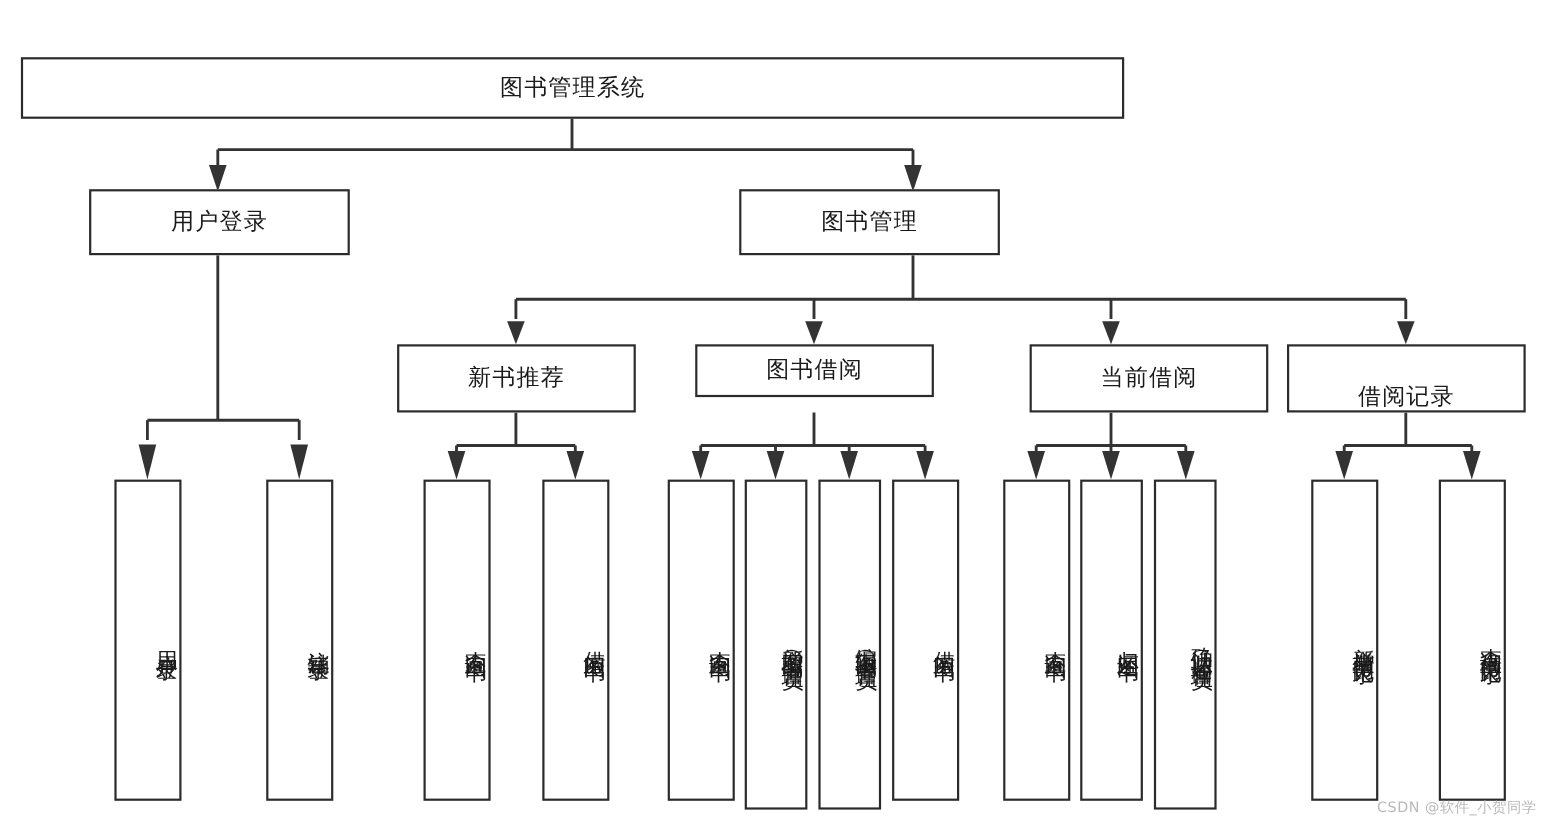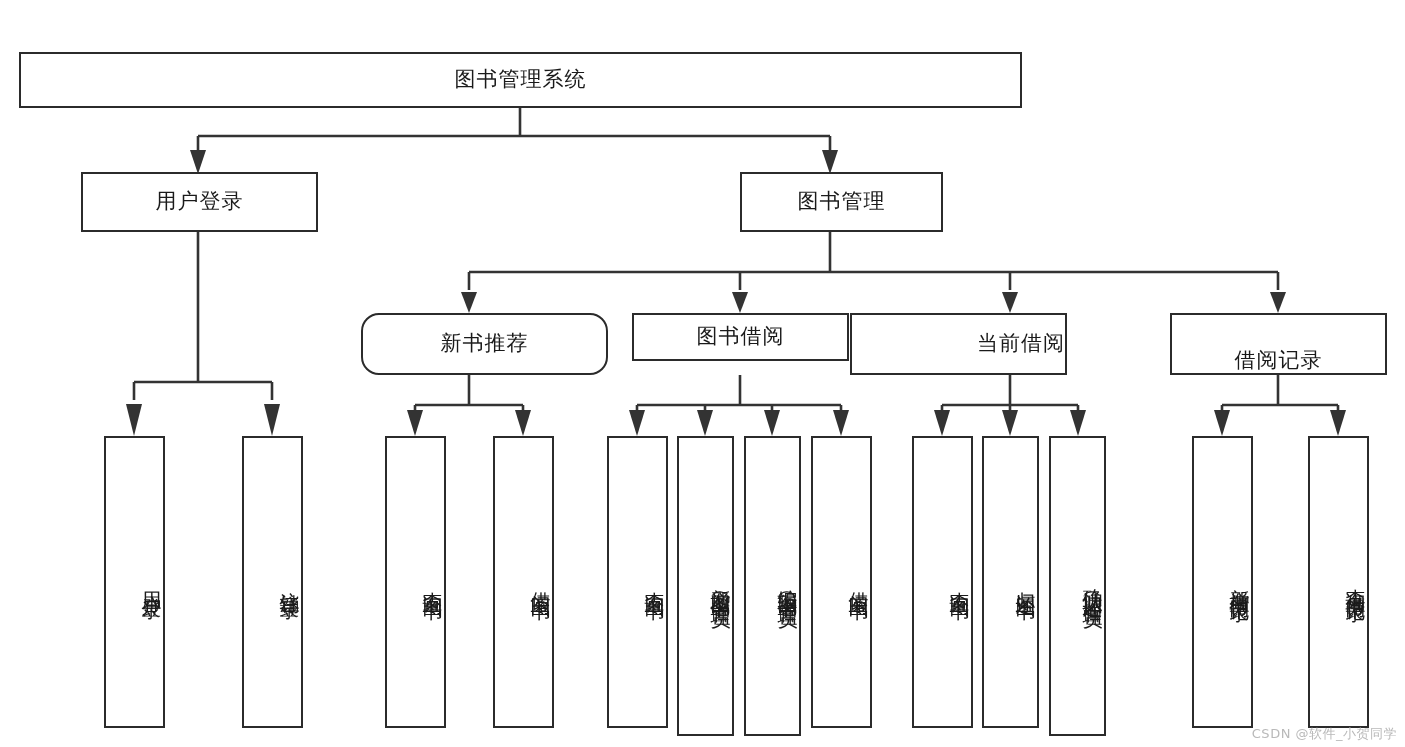--- a/index.html
+++ b/index.html
@@ -154,33 +154,33 @@
   </svg>
 
   <div class="node horiz root" style="left:19px; top:12px; width:1003px; height:56px;margin-top:40px;">
     <span>图书管理系统</span>
   </div>
 
   <div class="node horiz" style="left:81px; top:172px; width:237px; height:60px;">
     <span>用户登录</span>
   </div>
 
-  <div class="node horiz" style="left:740px; top:172px; width:203px; height:60px;">
+  <div class="node horiz" style="left:672px; top:172px; width:237px; height:60px;">
     <span>图书管理</span>
   </div>
 
-  <div class="node horiz" style="left:361px; top:313px; width:247px; height:62px;border-radius:18px;">
+  <div class="node horiz" style="left:361px; top:313px; width:217px; height:62px;">
     <span>新书推荐</span>
   </div>
 
   <div class="node horiz" style="left:632px; top:313px; width:217px; height:48px;">
     <span>图书借阅</span>
   </div>
 
-  <div class="node horiz" style="left:850px; top:313px; width:217px; height:62px;justify-content:flex-end;">
+  <div class="node horiz" style="left:936px; top:313px; width:217px; height:62px;">
     <span>当前借阅</span>
   </div>
 
   <div class="node horiz" style="left:1170px; top:313px; width:217px; height:62px;align-items:flex-end;">
     <span>借阅记录</span>
   </div>
 
   <div class="node vert" style="left:104px; top:436px; width:61px; height:292px;">
     <span class="vtext">用户登录</span>
   </div>

